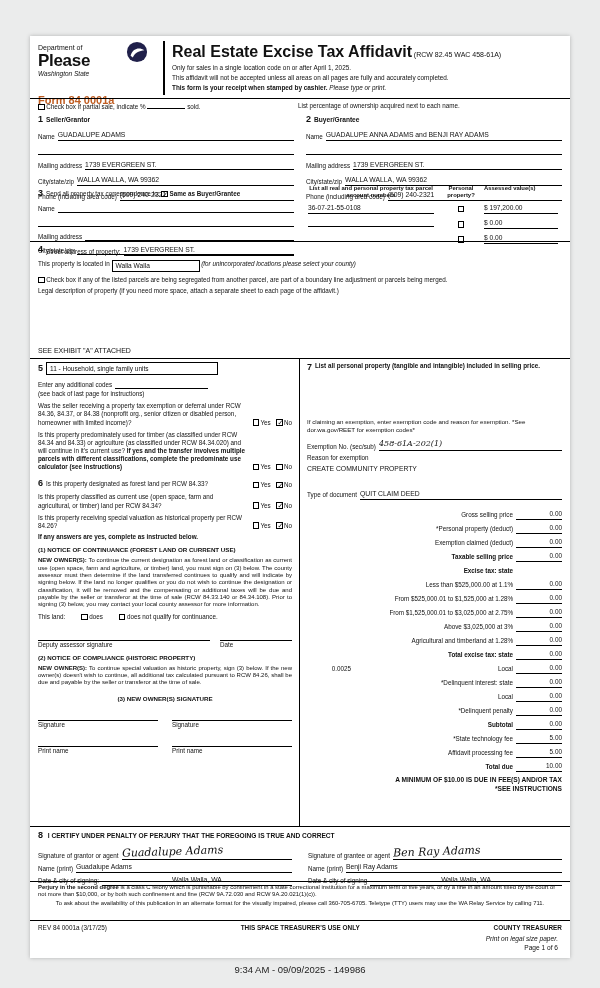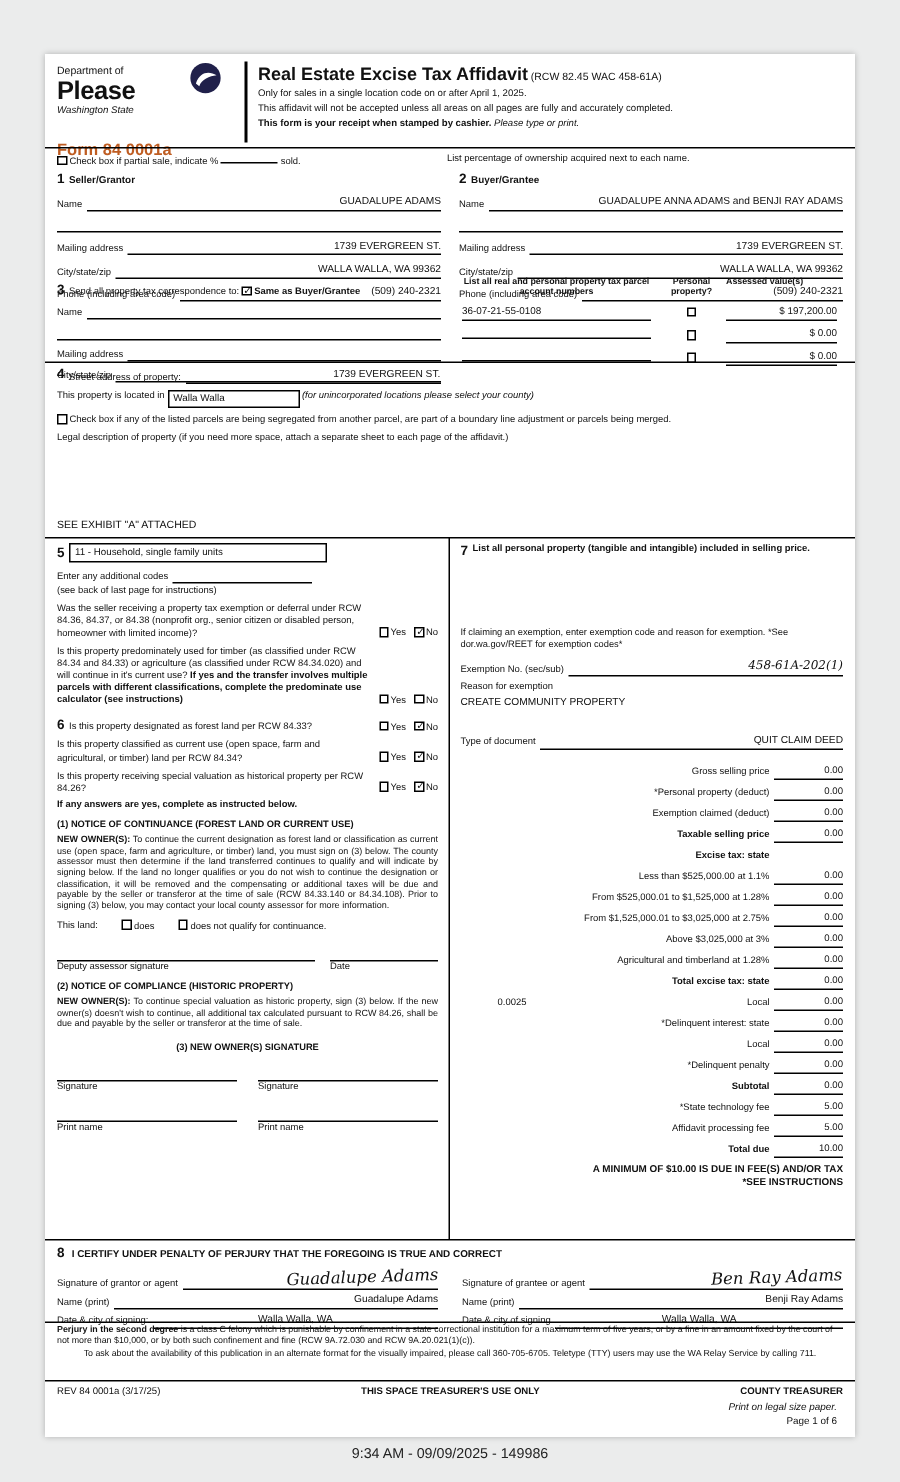--- a/index.html
+++ b/index.html
@@ -1,21 +1,21 @@
 <!DOCTYPE html>
 <html><head>
 <meta charset="utf-8">
 <style>
   * { margin:0; padding:0; box-sizing:border-box; }
   html,body { width:600px; height:988px; overflow:hidden; }
   body { background:#ebecec; font-family:"Liberation Sans","DejaVu Sans",sans-serif; color:#111; position:relative; }
   .paper { position:absolute; left:30px; top:36px; width:540px; height:922px; background:#fff;
            box-shadow:0 0 4px rgba(0,0,0,.25); font-size:6.3px; line-height:1.3; }
   .b { font-weight:bold; } .i { font-style:italic; }
-  .u { border-bottom:.8px solid #000;text-align:right; }
+  .u { border-bottom:.8px solid #000; }
   .flex { display:flex; } .f1 { flex:1; }
   .hr { position:absolute; left:0; right:0; height:1px; background:#000; }
   .vdiv { position:absolute; left:269px; top:322px; width:1px; height:468px; background:#000; }
 
   .cb { display:inline-block; width:6.5px; height:6.5px; border:.8px solid #000; font-size:7px;
         line-height:6px; text-align:center; vertical-align:-1px; font-weight:bold; overflow:hidden; }
   .secnum { font-weight:bold; font-size:9px; margin-right:3px; }
   .sec-title { font-weight:bold; font-size:6.6px; }
   .lbl { white-space:nowrap; margin-right:3px; }
   .val { font-size:6.8px; }
@@ -23,21 +23,21 @@
   
   .header { position:absolute; top:5px; left:8px; right:8px; height:56px; display:flex; }
   .logo-block { width:118px; position:relative; padding-top:2px; }
   .dept-small { font-size:7px; }
   .dept-big { font-size:17px; font-weight:bold; letter-spacing:-.3px; line-height:1; }
   .dept-sub { font-size:6.5px; font-style:italic; margin-top:1px; }
   .form-no { font-size:11px; font-weight:bold; color:#bf5d22; margin-top:14px; }
   .logo-circle { position:absolute; right:8px; top:0; width:22px; height:22px; }
   .header-divider { width:2px; background:#000; height:54px; margin:0 7px; }
   .title-block { flex:1; padding-top:1px; }
-  .form-title { font-size:12px; font-weight:bold; }
+  .form-title { font-size:16px; font-weight:bold; }
   .title-rcw { font-size:7px; }
   .note { font-size:6.4px; margin-top:1.5px; }
 
   .r-toprow { position:absolute; top:66px; left:8px; right:8px; }
   .r-ownote { position:absolute; left:260px; top:0; }
 
   .r-sec1 { position:absolute; top:78px; left:8px; width:256px; }
   .r-sec2 { position:absolute; top:78px; left:276px; width:256px; }
   .fld { display:flex; align-items:flex-end; margin-top:5.5px; }
   .blankline { height:9px; margin-top:5px; }

